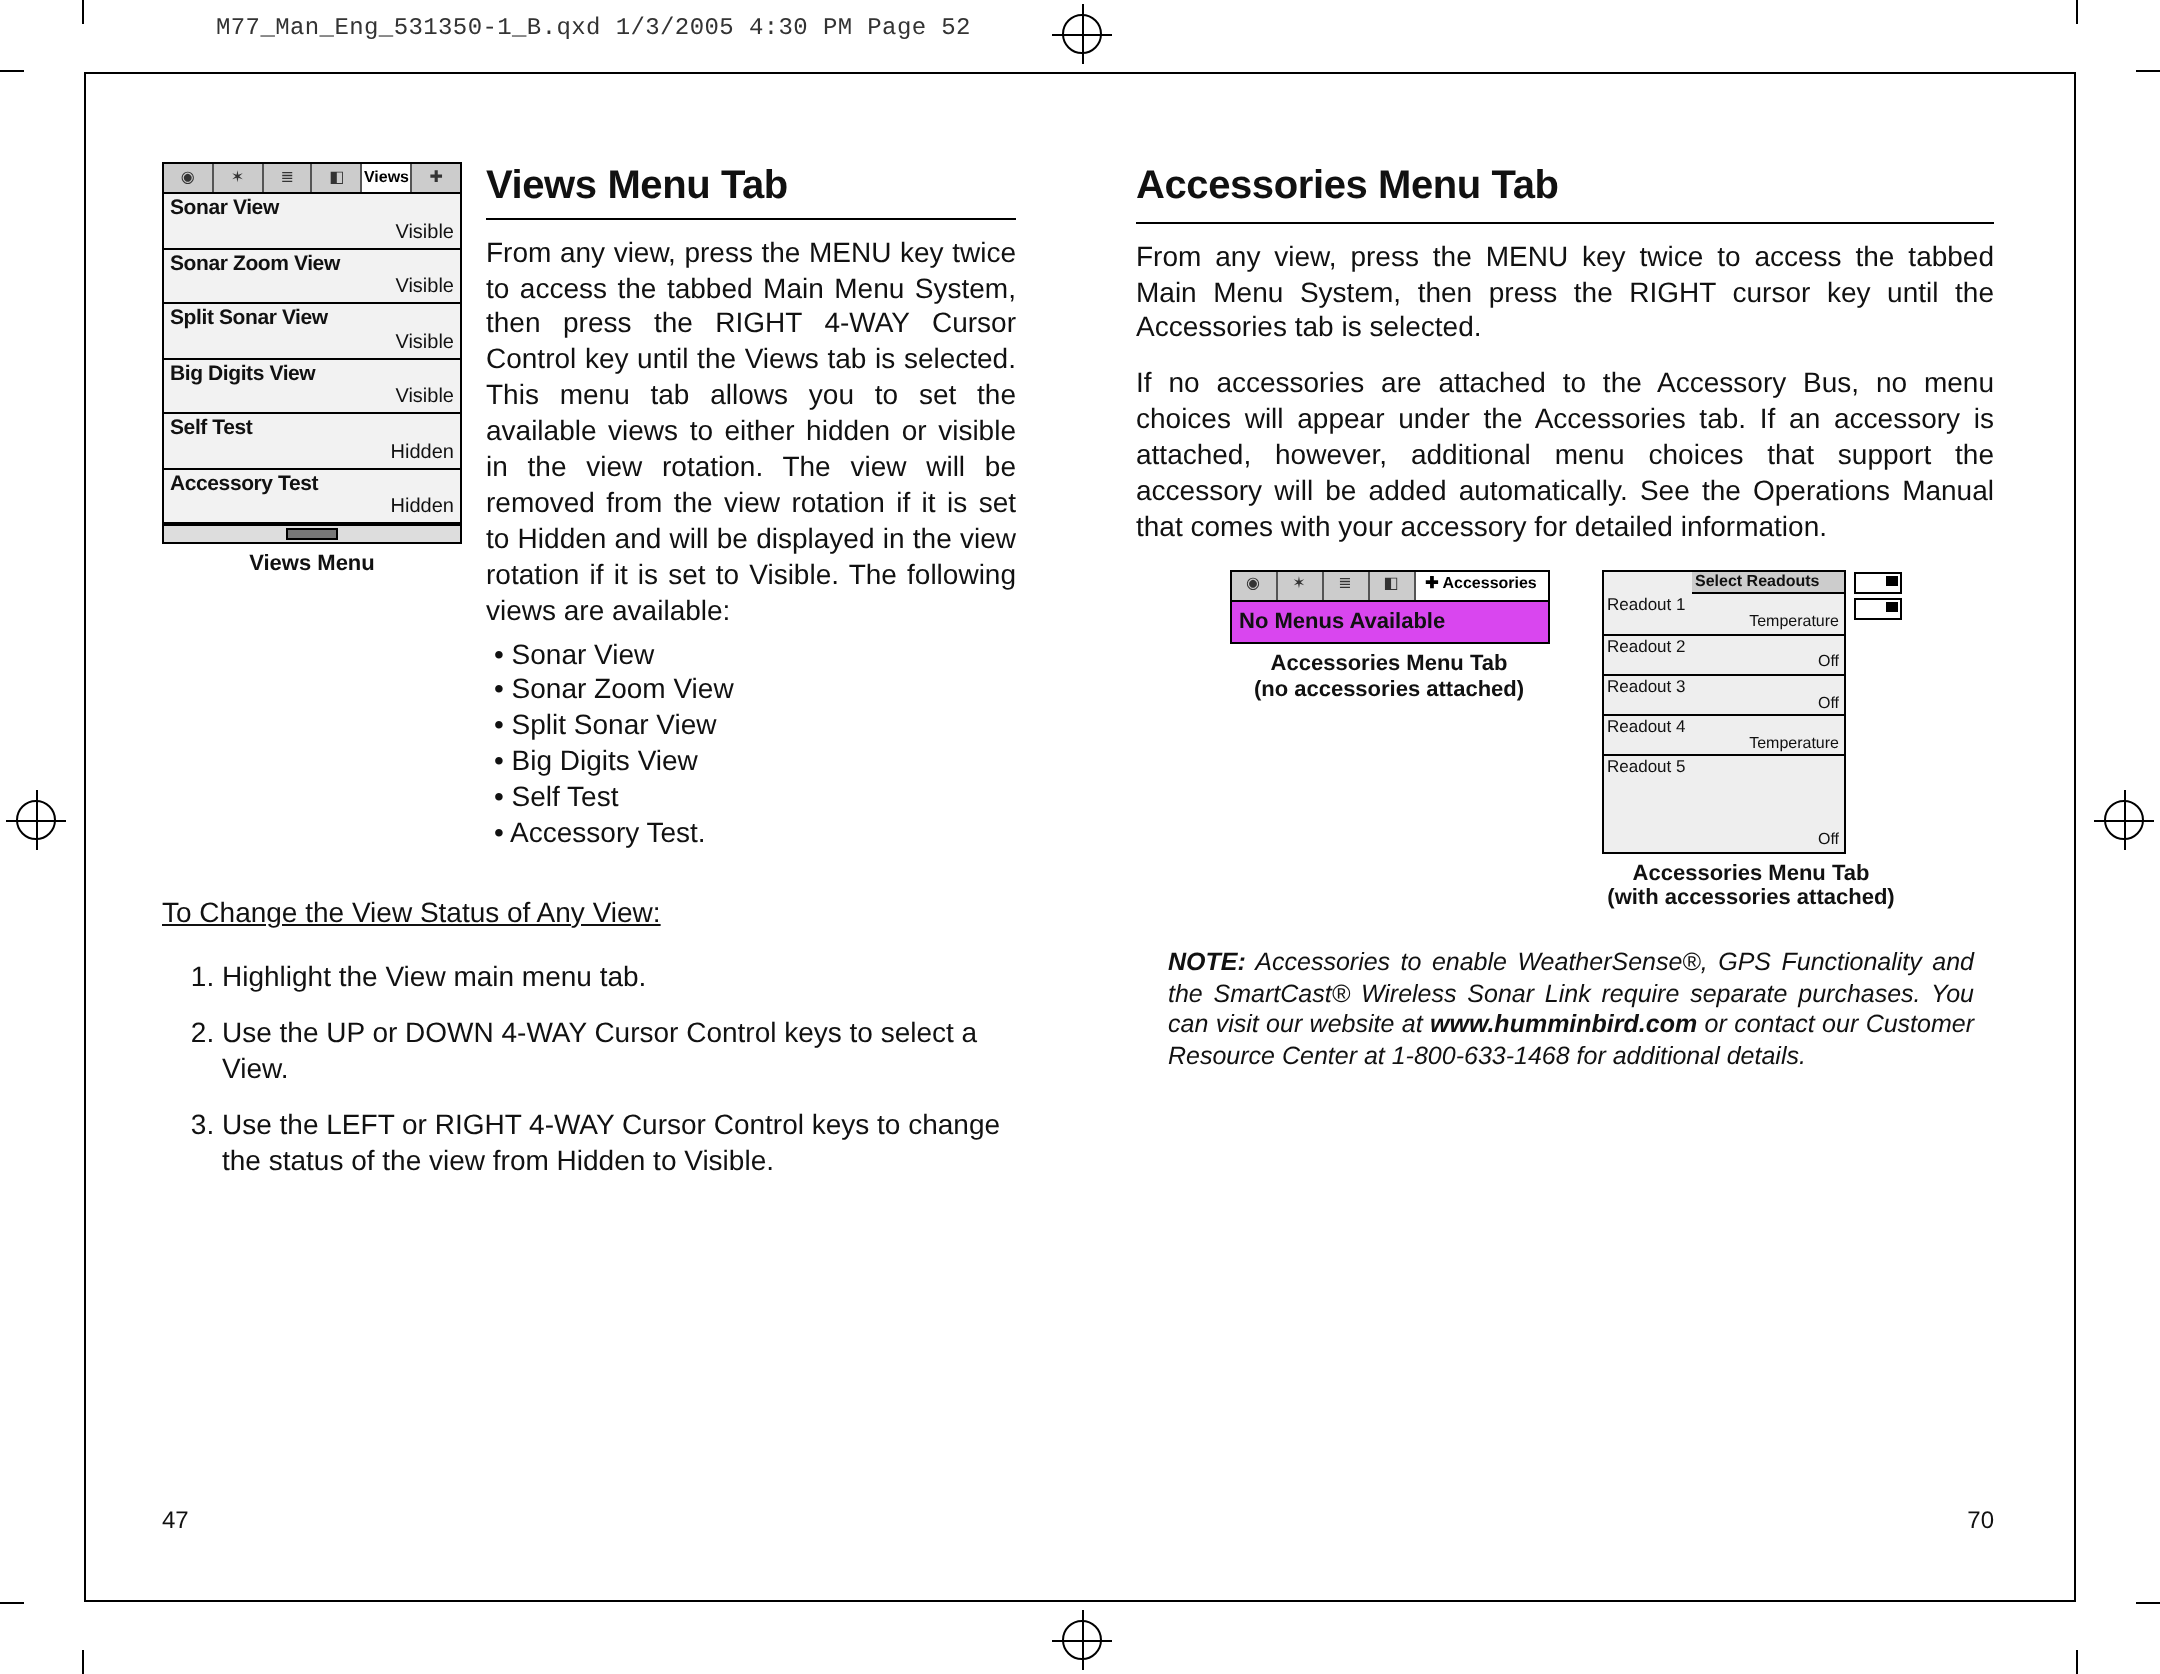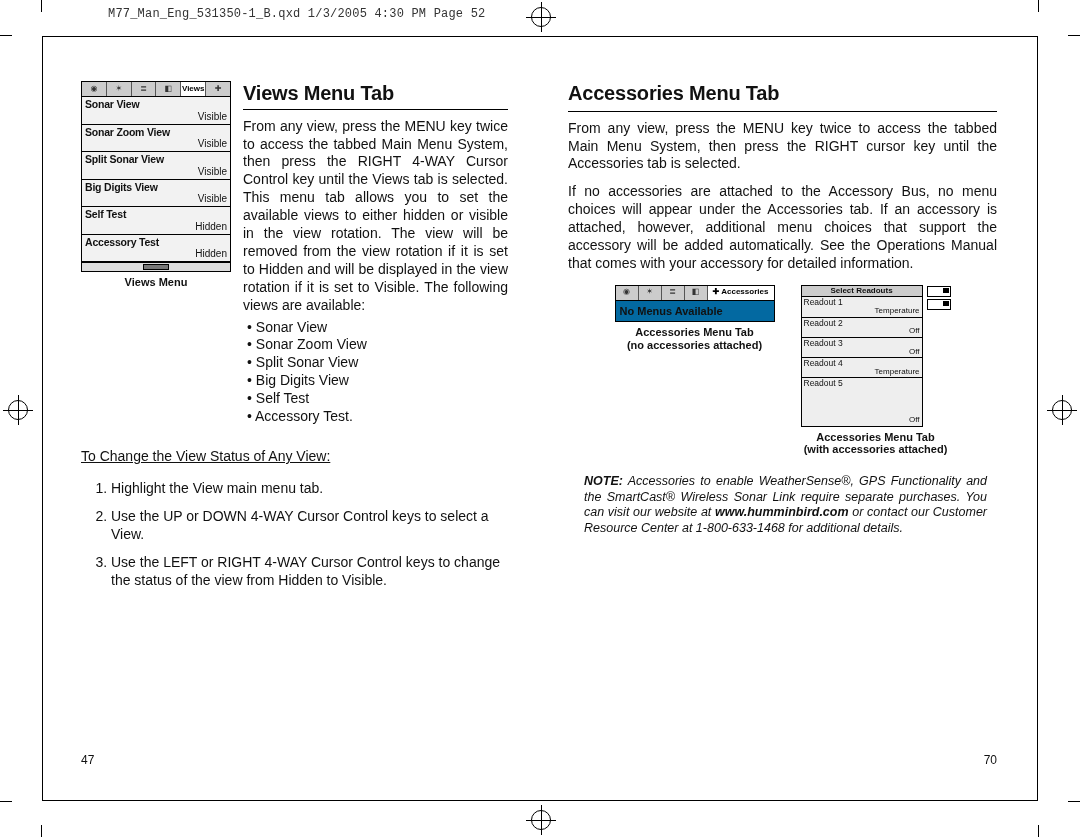--- a/index.html
+++ b/index.html
@@ -215,43 +215,43 @@
     align-items: flex-start;
     margin: 12px 0 12px 0;
   }
   .acc-screenshot {
     width: 160px;
   }
   .acc-screenshot2 {
     width: 150px;
   }
   .acc-menu-body {
-    background: #0369a1;
+    background: #d946ef;
     padding: 4px 4px;
     font-weight: bold;
     font-size: 11px;
   }
   .readouts {
     border: 1px solid #000;
     font-family: "Tahoma", sans-serif;
     font-size: 8.5px;
     line-height: 1.05;
     background: #eee;
   }
   .readouts .rw {
     border-bottom: 1px solid #000;
     display: flex;
     flex-direction: column;
     padding: 1px 2px;
   }
   .readouts .hdr {
     background: #ccc;
     font-weight: bold;
-    text-align: center;
     font-size: 8px;
+    margin-left: 44px;
   }
   .readouts .rw:last-child { border-bottom: none; gap: 28px; }
   .readouts .val { text-align: right; font-size: 8px; }
   .readouts-wrap { display: flex; gap: 4px; }
   .mini-legend {
     width: 24px;
     display: flex;
     flex-direction: column;
     gap: 2px;
     align-items: center;

